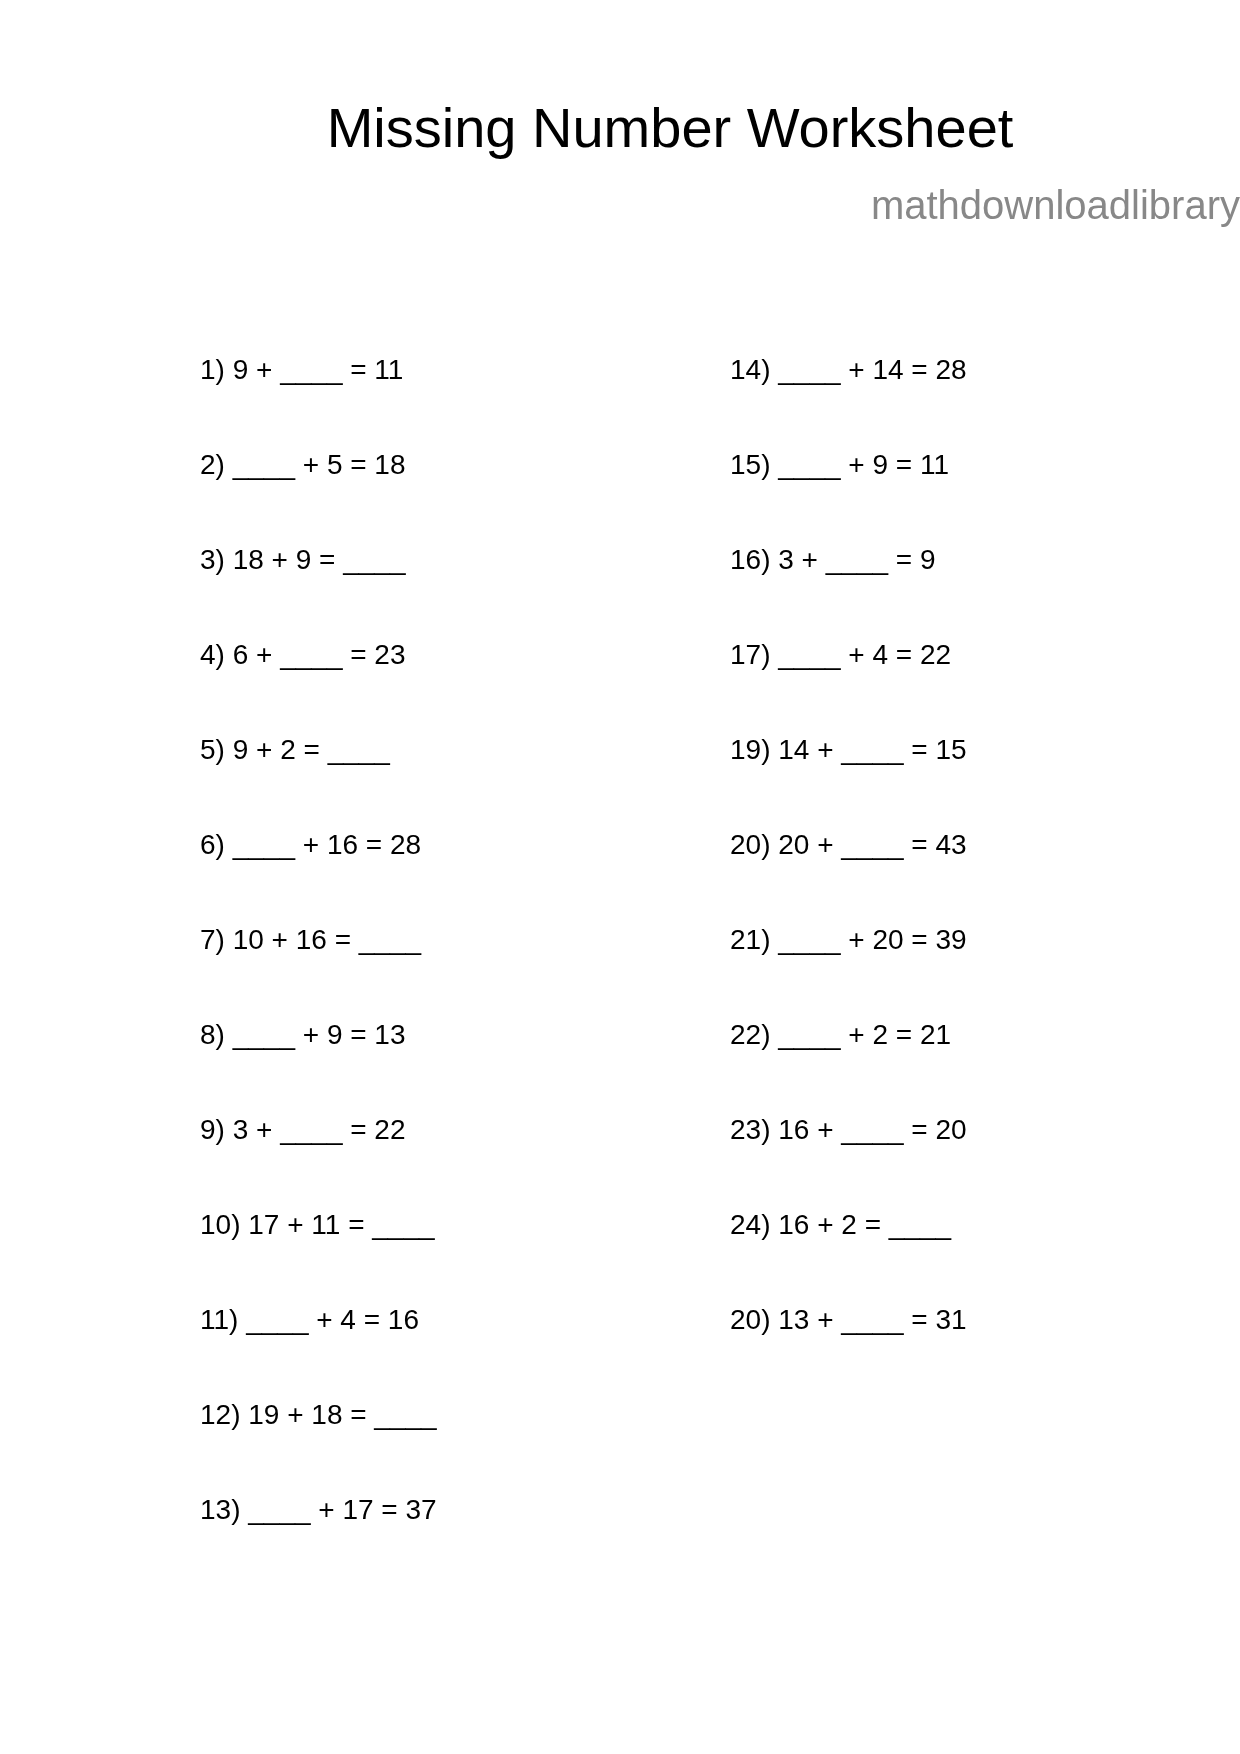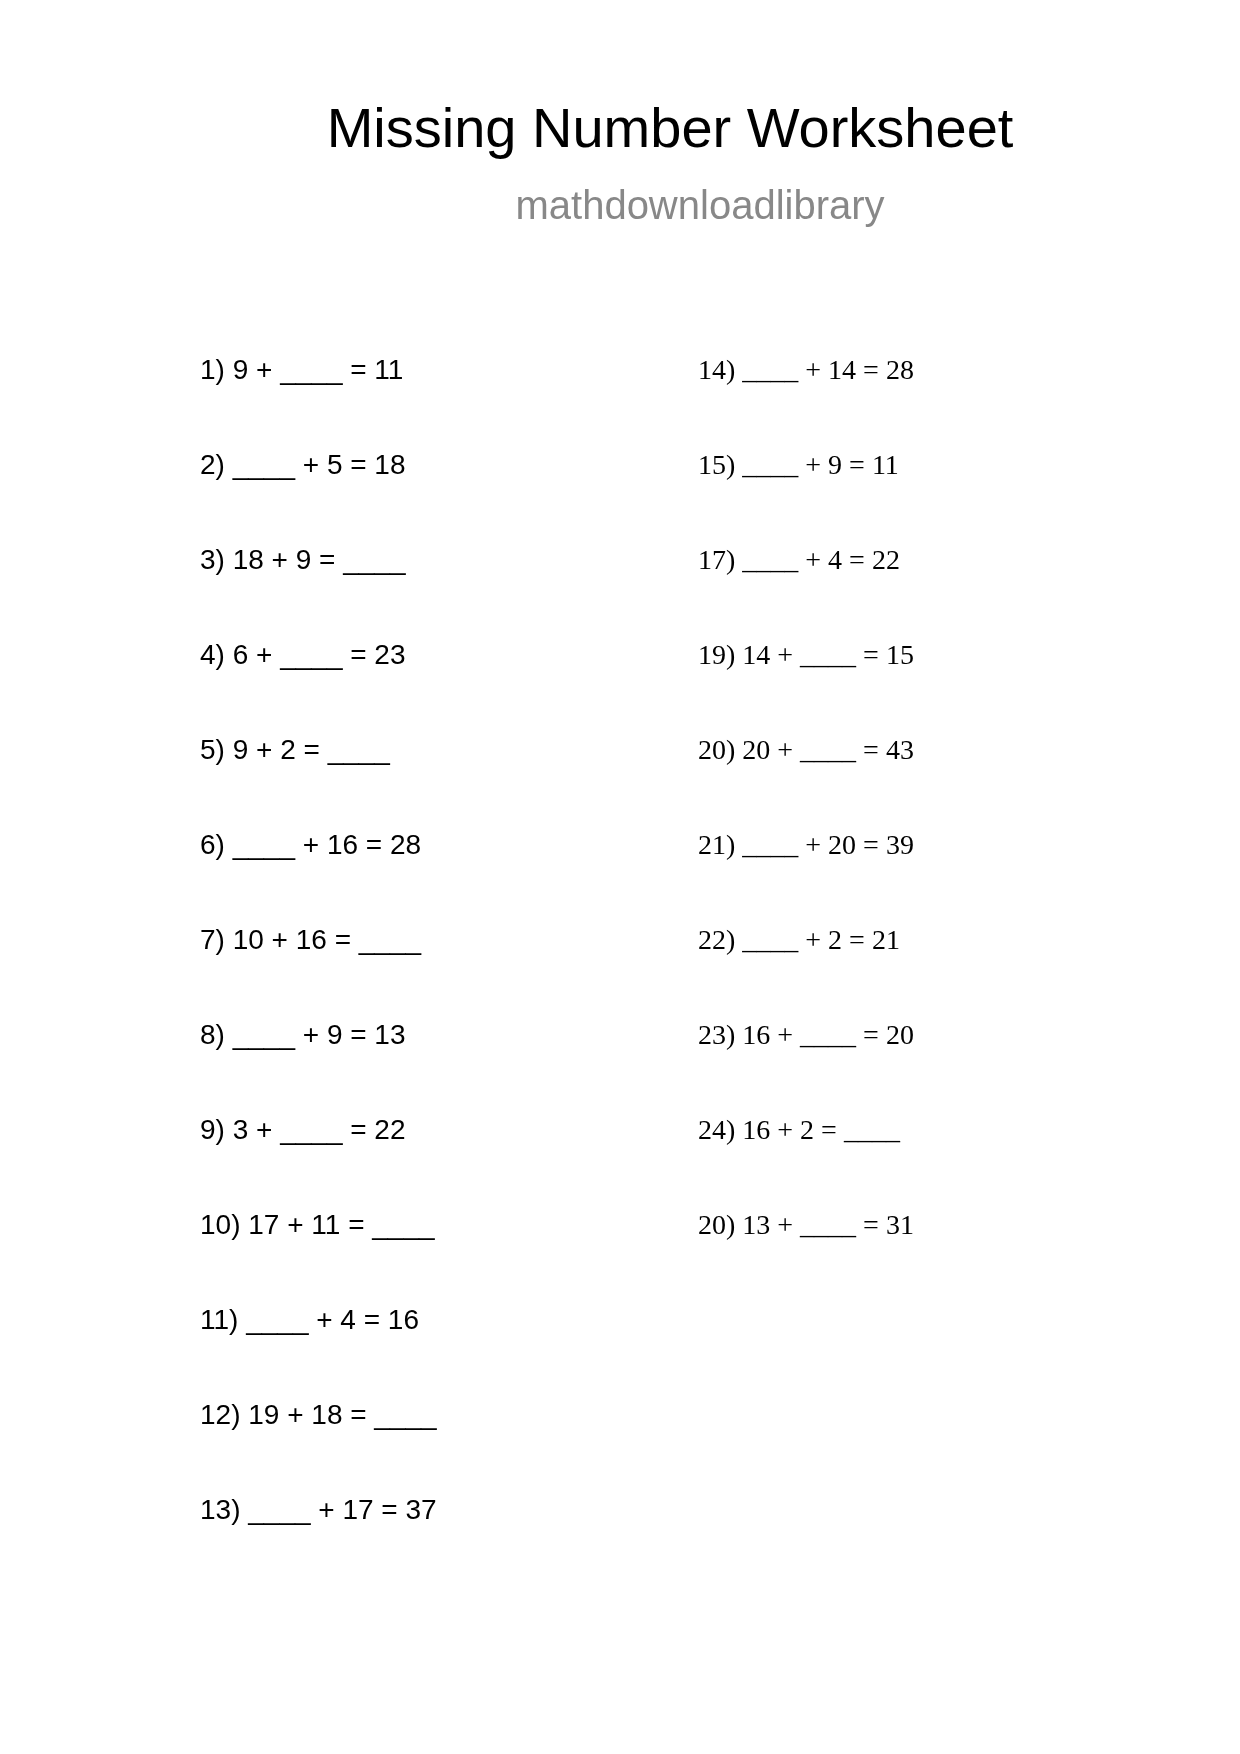--- a/index.html
+++ b/index.html
@@ -1,21 +1,21 @@
 <!DOCTYPE html>
 <html><head>
 <meta charset="utf-8">
 <style>
   html, body { margin: 0; padding: 0; background: #ffffff; }
   body { width: 1240px; height: 1754px; position: relative; overflow: hidden; font-family: "Liberation Sans", sans-serif; color: #000; }
   .title { position: absolute; left: 0; width: 1240px; top: 96px; text-align: center; font-size: 56px; line-height: 64px; padding-left: 100px; box-sizing: border-box; }
-  .subtitle { position: absolute; left: 0; width: 1240px; top: 182px; text-align: center; font-size: 40px; line-height: 46px; color: #888888; padding-left: 160px; box-sizing: border-box; }
+  .subtitle { position: absolute; left: 0; width: 1240px; top: 182px; text-align: right; font-size: 40px; line-height: 46px; color: #888888; padding-left: 160px; box-sizing: border-box; }
   .col { position: absolute; top: 345px; }
   .col-left { left: 200px; }
-  .col-right { left: 698px; font-family: Liberation Serif, serif; }
+  .col-right { left: 730px; }
   .problem { height: 95px; font-size: 28px; line-height: 50px; white-space: pre; }
 </style>
 </head>
 <body>
 
 <div class="title">Missing Number Worksheet</div>
 <div class="subtitle">mathdownloadlibrary</div>
 
 <div class="col col-left">
   <div class="problem">1) 9 + ____ = 11</div>
@@ -29,20 +29,21 @@
   <div class="problem">9) 3 + ____ = 22</div>
   <div class="problem">10) 17 + 11 = ____</div>
   <div class="problem">11) ____ + 4 = 16</div>
   <div class="problem">12) 19 + 18 = ____</div>
   <div class="problem">13) ____ + 17 = 37</div>
 </div>
 
 <div class="col col-right">
   <div class="problem">14) ____ + 14 = 28</div>
   <div class="problem">15) ____ + 9 = 11</div>
+  <div class="problem">16) 3 + ____ = 9</div>
   <div class="problem">17) ____ + 4 = 22</div>
   <div class="problem">19) 14 + ____ = 15</div>
   <div class="problem">20) 20 + ____ = 43</div>
   <div class="problem">21) ____ + 20 = 39</div>
   <div class="problem">22) ____ + 2 = 21</div>
   <div class="problem">23) 16 + ____ = 20</div>
   <div class="problem">24) 16 + 2 = ____</div>
   <div class="problem">20) 13 + ____ = 31</div>
 </div>
 

